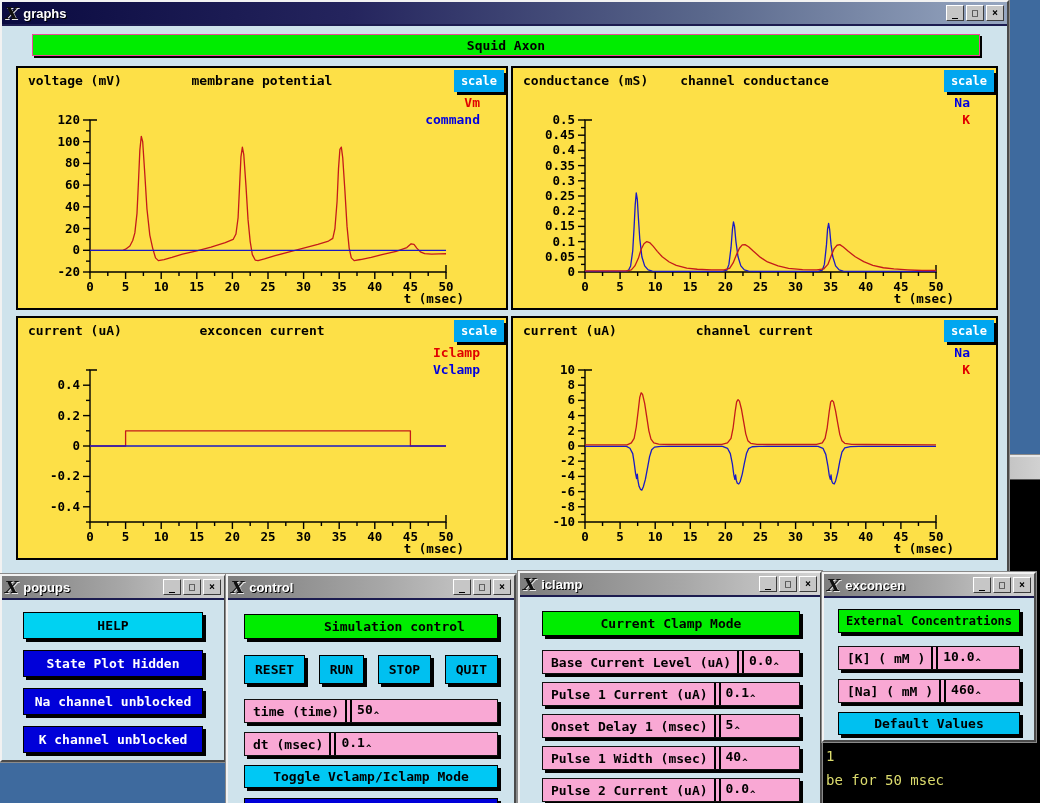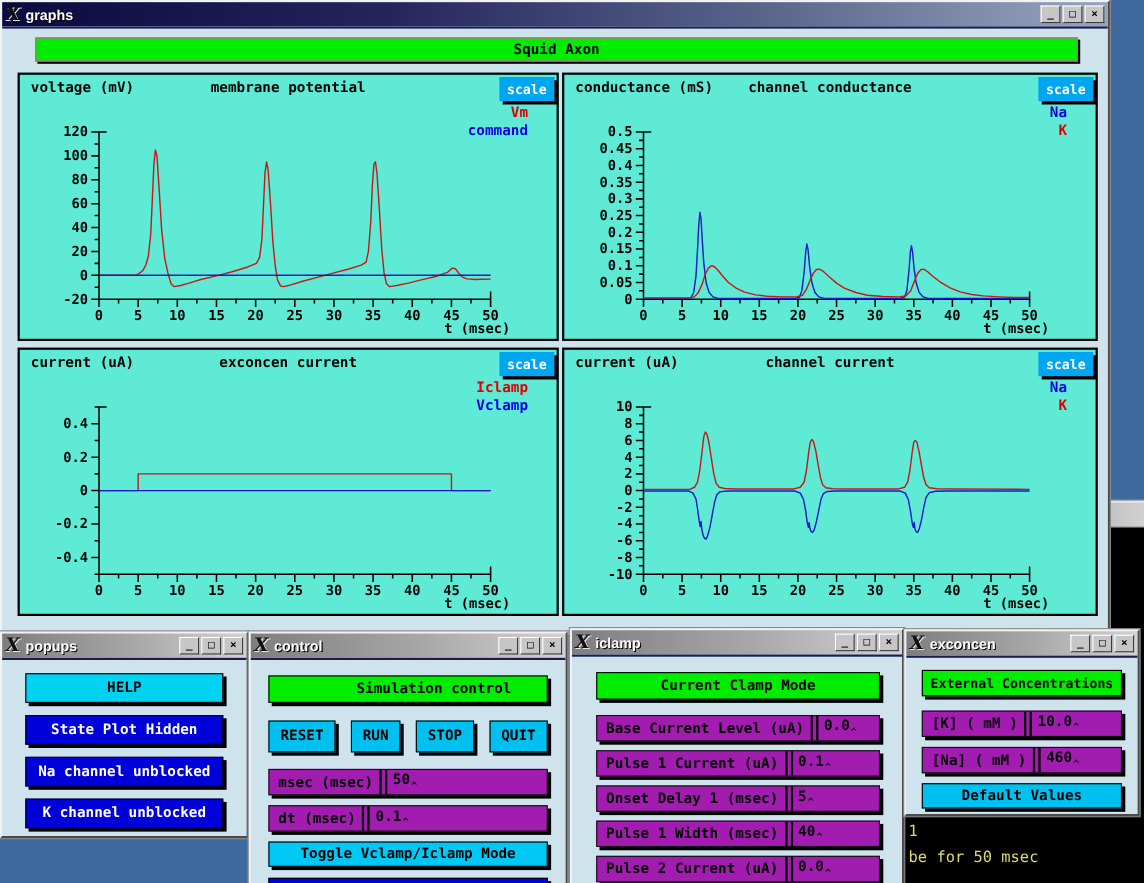--- a/index.html
+++ b/index.html
@@ -16,37 +16,37 @@
   .tbtn{width:16px;height:14px;background:#c6c6c6;border:1px solid;border-color:#fff #3c3c3c #3c3c3c #fff;
     font:bold 10px "DejaVu Sans Mono",monospace;color:#000;display:flex;align-items:center;justify-content:center;
     line-height:1;cursor:pointer;}
   .content{position:absolute;left:0;right:0;bottom:0;top:22px;border-top:2px solid #1c1c50;background:#cfe3ec;}
 
   
   #win-graphs{left:0;top:0;width:1005px;height:575px;z-index:2;}
   .banner{position:absolute;left:30px;top:8px;width:946px;height:20px;background:#00ed00;border:1px solid #ec4899;
     box-shadow:2px 2px 0 #000;display:flex;align-items:center;justify-content:center;
     font:bold 13px "DejaVu Sans Mono",monospace;color:#000;}
-  .panel{position:absolute;background:#5eead4;border:2px solid #000;}
+  .panel{position:absolute;background:#fde047;border:2px solid #000;}
   #panel0{left:14px;top:40px;width:488px;height:240px;}
   #panel1{left:509px;top:40px;width:483px;height:240px;}
   #panel2{left:14px;top:290px;width:488px;height:240px;}
   #panel3{left:509px;top:290px;width:483px;height:240px;}
   .unitlabel{position:absolute;left:10px;top:5px;font:bold 13px "DejaVu Sans Mono",monospace;color:#000;}
   .ptitle{position:absolute;left:0;right:0;top:5px;text-align:center;font:bold 13px "DejaVu Sans Mono",monospace;color:#000;}
   .scalebtn{position:absolute;top:2px;right:2px;background:#00a6f0;color:#fff;border:none;
     font:bold 12px "DejaVu Sans Mono",monospace;padding:4px 7px;box-shadow:3px 3px 0 #000;cursor:pointer;}
   .legend{position:absolute;right:26px;top:26px;text-align:right;font:bold 13px "DejaVu Sans Mono",monospace;line-height:17px;}
   svg.chart{position:absolute;left:0;top:22px;width:100%;height:218px;}
   svg.chart text{font-family:"DejaVu Sans Mono",monospace;font-weight:bold;font-size:12.5px;fill:#000;}
 
   
   .btn3d{border:1px solid #000;box-shadow:3px 3px 0 #000;display:flex;align-items:center;justify-content:center;
     font:bold 13px "DejaVu Sans Mono",monospace;cursor:pointer;}
-  .fieldrow{background:#a21caf;border:1px solid #101010;box-shadow:3px 3px 0 #000;display:flex;align-items:center;
+  .fieldrow{background:#f9a8d4;border:1px solid #101010;box-shadow:3px 3px 0 #000;display:flex;align-items:center;
     font:bold 13px "DejaVu Sans Mono",monospace;color:#000;height:22px;padding:0 0 0 8px;cursor:text;}
   .fielddiv{width:3px;height:100%;border-left:2px solid #000;border-right:2px solid #000;margin:0 5px 0 6px;flex:0 0 auto;}
   .fieldval{flex:1;}
   .fieldval::after{content:"^";font-size:9px;vertical-align:-4px;margin-left:1px;}
 
   
   #win-popups{left:0;top:574px;width:222px;height:184px;z-index:3;}
   #win-popups .content{padding:12px 0 0 0;}
   .pbtn{width:178px;height:25px;margin:0 auto 11px auto;}
 
@@ -431,21 +431,21 @@
     </div>
     <div class="content">
       <div class="btn3d ctl-banner">Simulation control</div>
       <div class="ctl-btnrow">
         <div class="btn3d">RESET</div>
         <div class="btn3d">RUN</div>
         <div class="btn3d">STOP</div>
         <div class="btn3d">QUIT</div>
       </div>
       <div class="fieldrow">
-        <span>msec (msec)</span>
+        <span>time (time)</span>
         <span class="fielddiv"></span>
         <span class="fieldval">50</span>
       </div>
       <div class="fieldrow">
         <span>dt (msec)</span>
         <span class="fielddiv"></span>
         <span class="fieldval">0.1</span>
       </div>
       <div class="btn3d ctl-toggle">Toggle Vclamp/Iclamp Mode</div>
       <div class="btn3d ctl-overlay">Overlay OFF</div>

